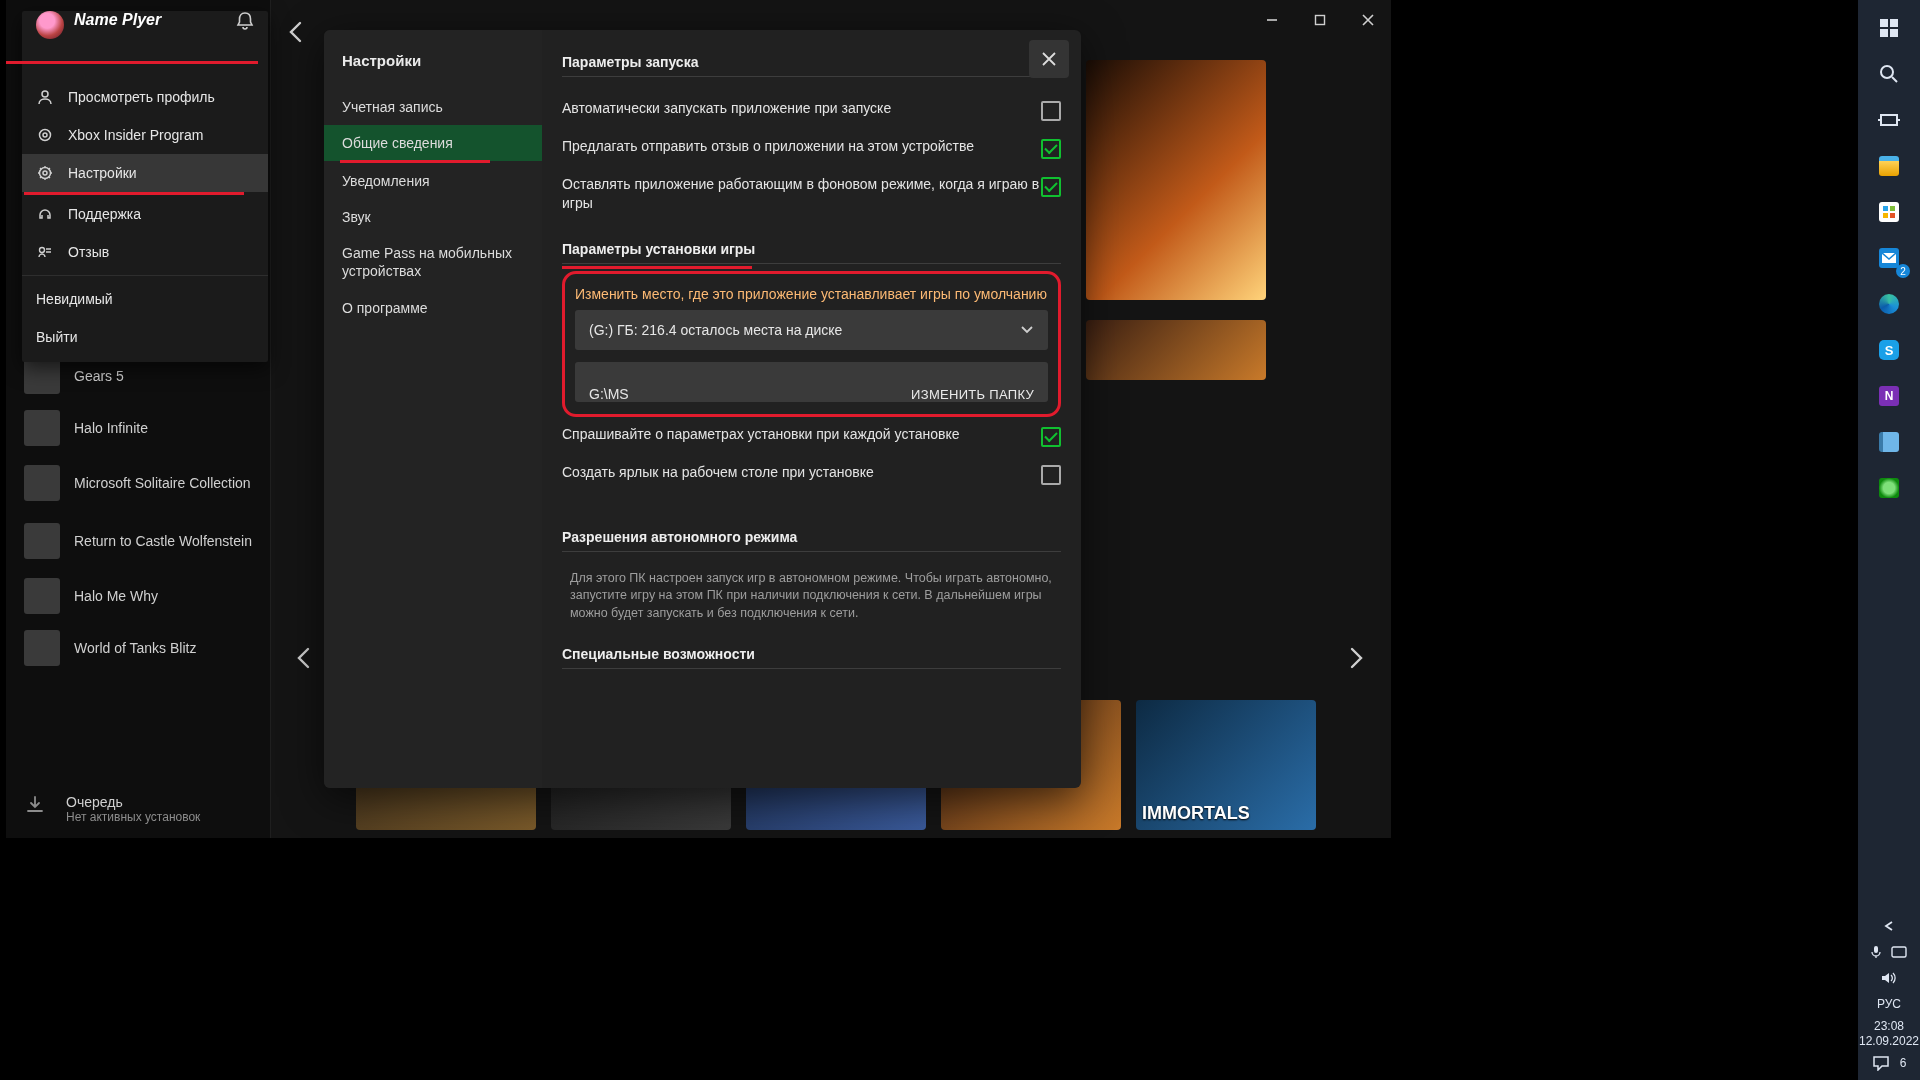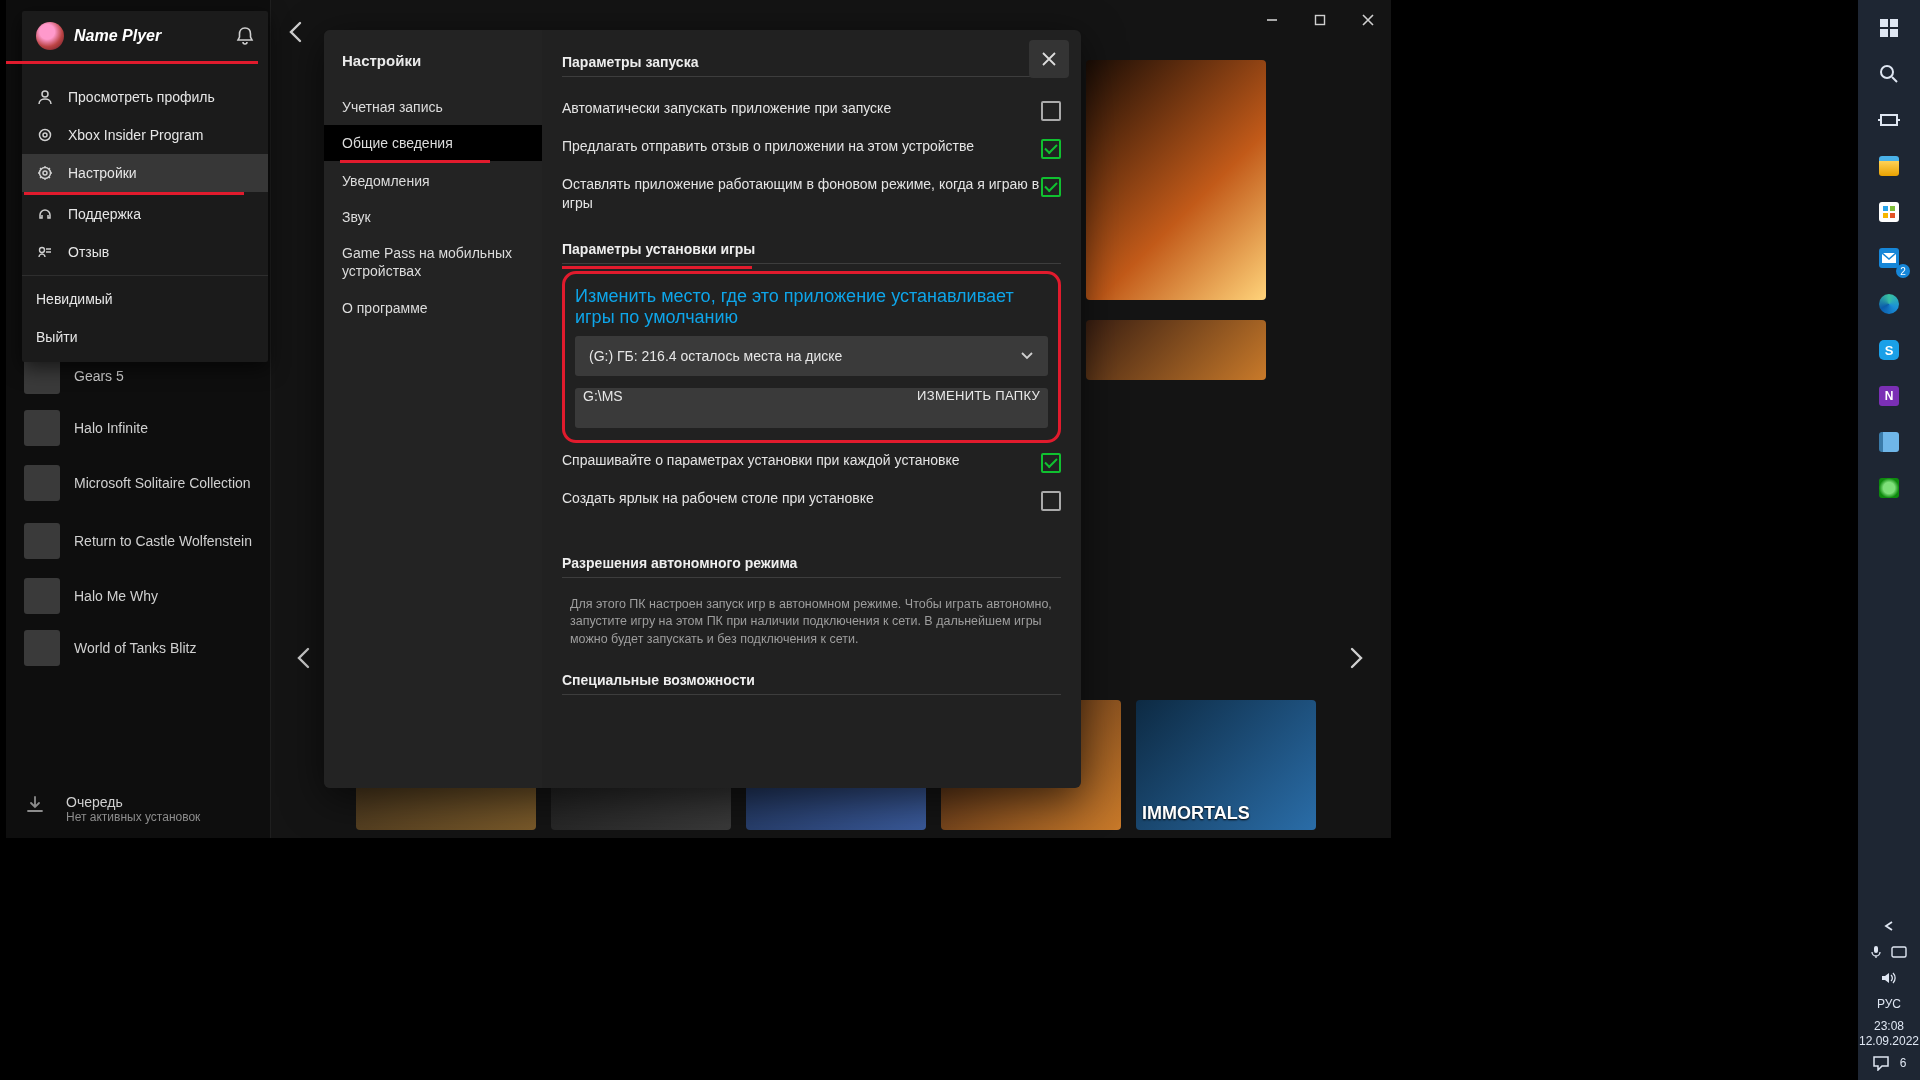--- a/index.html
+++ b/index.html
@@ -39,54 +39,54 @@
 
   
   .sidebar{position:absolute;left:0;top:0;width:264px;height:838px;background:var(--bg-darker);}
   .side-item{display:flex;align-items:center;gap:14px;height:52px;padding:0 18px;color:#d0d0d0;font-size:14px;}
   .thumb{width:36px;height:36px;background:#3a3a3a;border-radius:3px;flex:0 0 36px;}
   .queue{position:absolute;left:0;bottom:14px;display:flex;align-items:flex-start;gap:14px;padding:0 18px;color:#8c8c8c;}
   .queue .ico{width:28px;height:28px;}
 
   
   .profile-panel{position:absolute;left:16px;top:11px;width:246px;background:#1b1b1b;border-radius:2px;box-shadow:0 6px 20px rgba(0,0,0,.6);z-index:30;}
-  .profile-head{display:flex;align-items:center;height:50px;padding:0 14px;gap:10px;}
+  .profile-head{display:flex;height:50px;padding:0 14px;gap:10px;}
   .avatar{width:28px;height:28px;border-radius:50%;background:radial-gradient(circle at 40% 35%,#f9c 0 30%,#b44 60%,#512 100%);}
   .pname{font-weight:700;font-style:italic;font-size:16px;color:#fff;}
   .bell{margin-left:auto;color:#cfcfcf;}
   .red-underline{height:3px;background:var(--accent-red);margin:0 8px 6px 0;}
   .pp-item{display:flex;align-items:center;gap:14px;height:38px;padding:0 14px;font-size:14px;color:#e6e6e6;}
   .pp-item .pico{width:18px;height:18px;display:flex;align-items:center;justify-content:center;color:#cfcfcf;}
   .pp-item.sel{background:var(--bg-sel);}
   .pp-red{height:3px;background:var(--accent-red);margin:0 0 0 0;}
   .pp-divider{height:1px;background:#2e2e2e;margin:4px 0;}
 
   
   .modal{position:absolute;left:318px;top:30px;width:757px;height:758px;background:#212121;border-radius:6px;box-shadow:0 10px 40px rgba(0,0,0,.6);display:flex;z-index:40;overflow:hidden;}
   .modal .side{width:218px;background:#232323;padding-top:10px;}
   .modal .close{position:absolute;right:12px;top:10px;width:40px;height:38px;background:#343434;border-radius:4px;display:flex;align-items:center;justify-content:center;color:#ddd;}
   .modal h1{font-size:15px;font-weight:700;margin:12px 18px 14px;color:#eaeaea;}
   .mside-item{padding:10px 18px;font-size:14px;color:#dcdcdc;}
-  .mside-item.sel{background:#000000;}
+  .mside-item.sel{background:#14532d;}
   .mside-red{height:3px;background:var(--accent-red);margin:-1px 0 0 0;width:150px;margin-left:16px;}
   .modal .content{flex:1;padding:18px 20px 0 20px;overflow:hidden;}
   .sect-title{font-size:14px;font-weight:700;color:#eee;margin:6px 0 6px;}
   .sect-line{height:1px;background:var(--divider);margin:6px 0 14px;}
   .row{display:flex;align-items:flex-start;padding:8px 0;}
   .row .lbl{flex:1;font-size:14px;color:#e4e4e4;line-height:1.35;}
   .chk{width:20px;height:20px;border:2px solid #aaa;border-radius:2px;flex:0 0 20px;margin-top:2px;display:flex;align-items:center;justify-content:center;}
   .chk.on{border-color:var(--accent-green);}
   .chk.on::after{content:"";width:10px;height:5px;border-left:2px solid var(--accent-green);border-bottom:2px solid var(--accent-green);transform:rotate(-45deg);margin-top:-3px;}
   .redbar-short{height:3px;width:190px;background:var(--accent-red);margin:2px 0 0 0;}
 
   .hl-box{border:3px solid #e11b2d;border-radius:14px;padding:10px 10px 12px;margin-top:2px;}
-  .field-label{font-size:18px;color:#0ea5e9;margin:2px 0 8px;}
+  .field-label{font-size:14px;color:#fdba74;margin:2px 0 8px;}
   .select{height:40px;background:#3a3a3a;border-radius:3px;display:flex;align-items:center;padding:0 14px;color:#e6e6e6;font-size:14px;position:relative;}
   .select .chev{margin-left:auto;color:#cfcfcf;}
-  .pathrow{height:40px;background:#3a3a3a;border-radius:3px;display:flex;align-items:flex-start;padding:0 8px;margin-top:12px;color:#e6e6e6;font-size:14px;}
+  .pathrow{height:40px;background:#3a3a3a;border-radius:3px;display:flex;align-items:flex-end;padding:0 14px;margin-top:12px;color:#e6e6e6;font-size:14px;}
   .pathrow .btn{margin-left:auto;color:#eaeaea;font-size:13px;letter-spacing:.3px;}
 
   .note{font-size:12.5px;color:#9e9e9e;line-height:1.4;margin:18px 0 0 8px;}
 
   
   .taskbar{position:absolute;right:0;top:0;width:62px;height:1080px;background:#1e2633;display:flex;flex-direction:column;align-items:center;padding-top:6px;gap:2px;z-index:50;}
   .tb-item{width:46px;height:44px;display:flex;align-items:center;justify-content:center;color:#dfe6f2;border-radius:3px;position:relative;}
   .tb-item .badge{position:absolute;right:2px;bottom:2px;min-width:14px;height:14px;border-radius:7px;background:#1686d8;color:#fff;font-size:10px;display:flex;align-items:center;justify-content:center;padding:0 3px;}
   .tb-spacer{flex:1;}
   .tb-sys{width:62px;display:flex;flex-direction:column;align-items:center;gap:4px;padding-bottom:6px;color:#dfe6f2;justify-content:space-between;}

